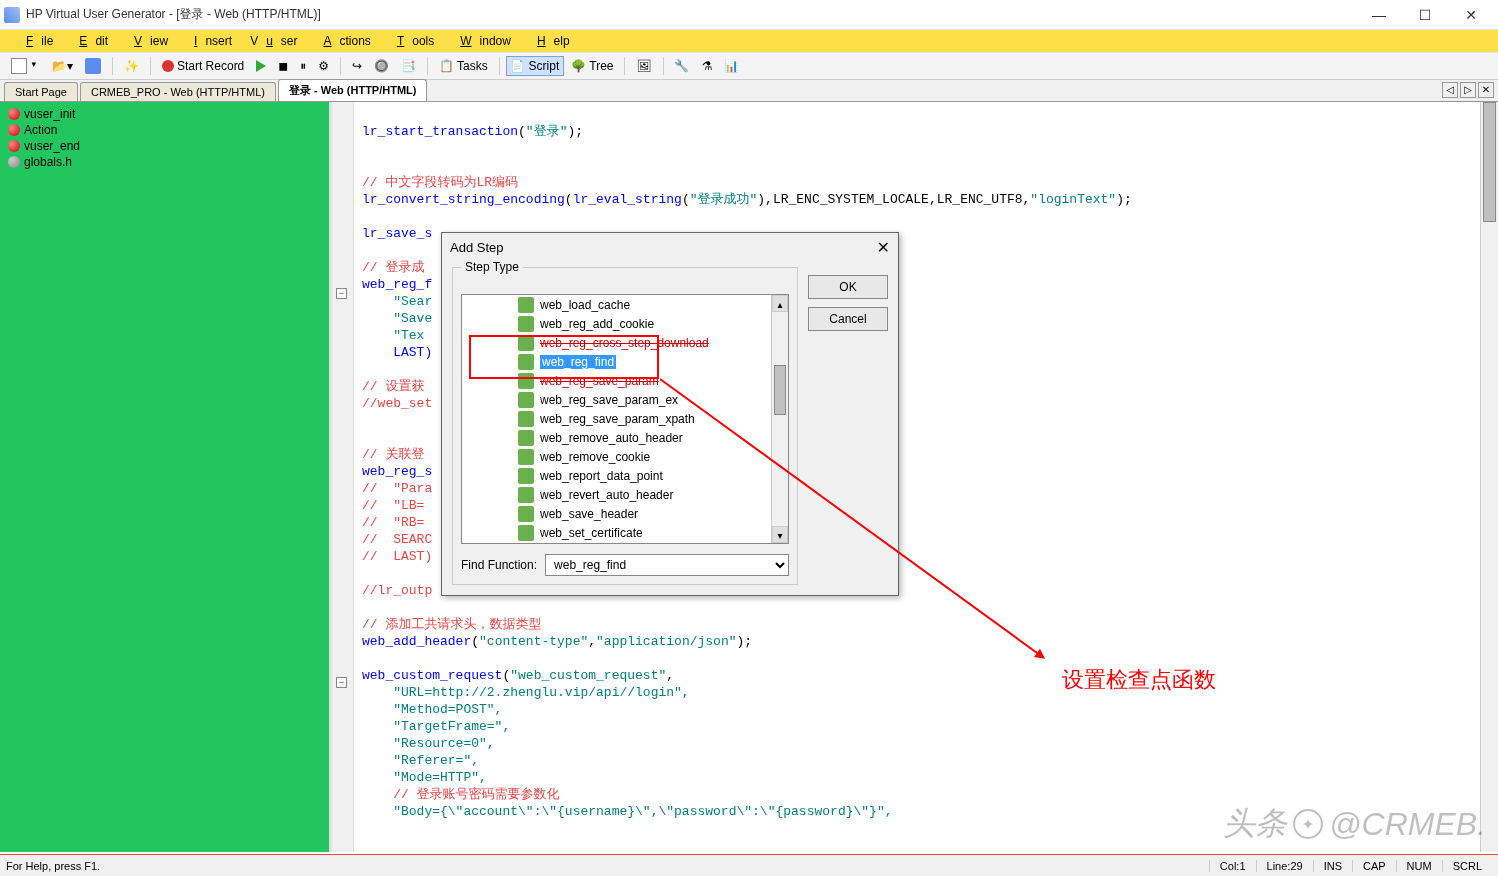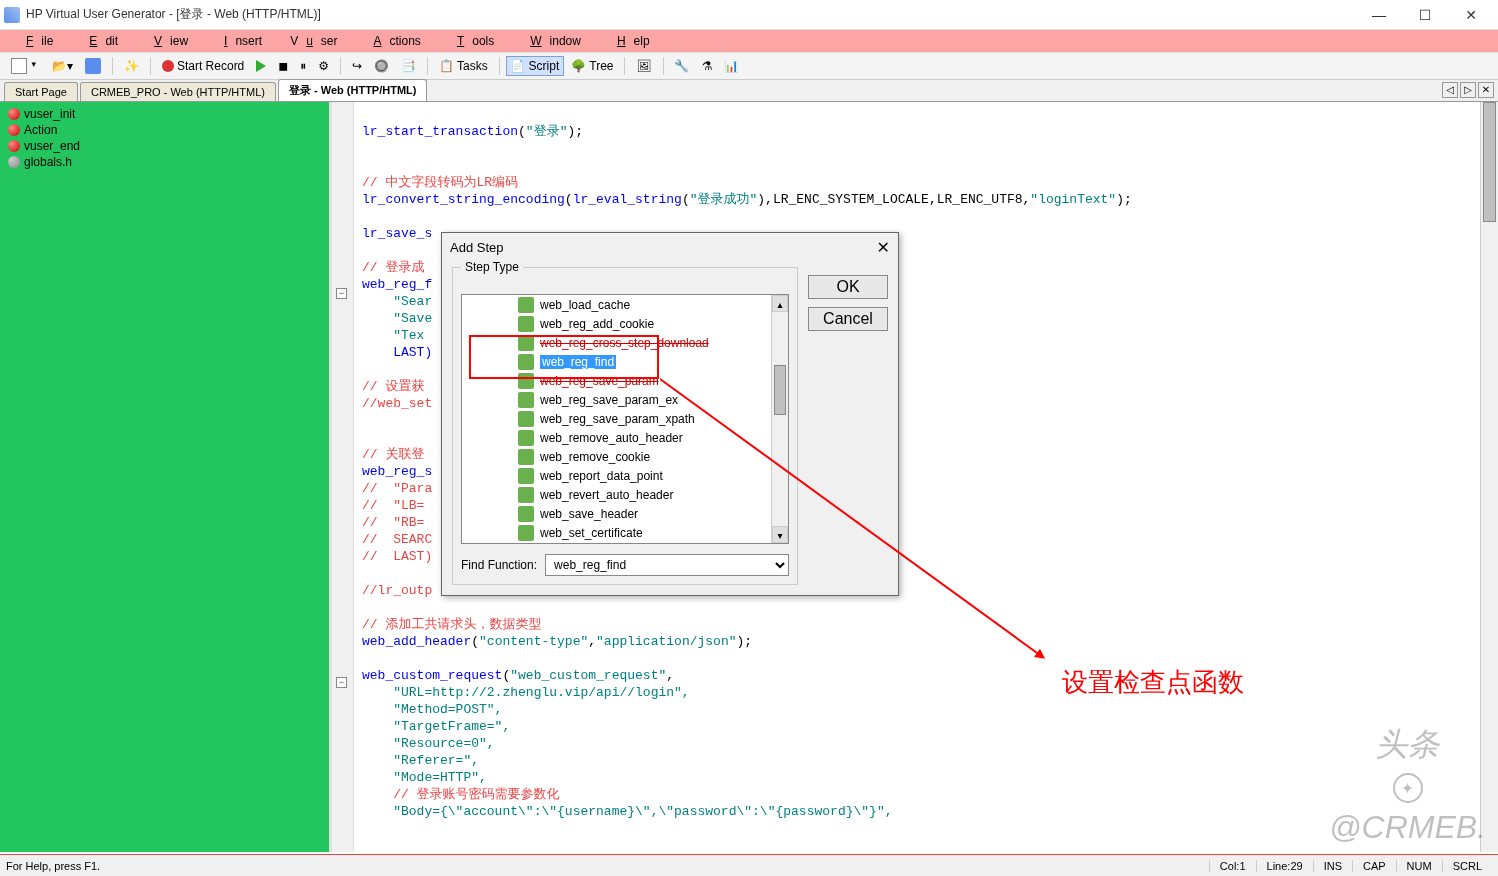--- a/index.html
+++ b/index.html
@@ -2,21 +2,21 @@
 <html><head>
 <meta charset="utf-8">
 <style>
 * { box-sizing: border-box; margin: 0; padding: 0; }
 body { font-family: Tahoma, 'Microsoft YaHei', sans-serif; font-size: 12px; background: #fff; overflow: hidden; width: 1498px; height: 876px; position: relative; }
 .titlebar { height: 30px; background: #fff; display: flex; align-items: center; padding: 0 4px; border-bottom: 1px solid #e0e0e0; }
 .titlebar .app-icon { width: 16px; height: 16px; margin-right: 6px; background: linear-gradient(45deg,#5b8def,#a0c0f0); border-radius: 2px; }
 .titlebar .title-text { flex: 1; color: #333; }
 .win-controls { display: flex; gap: 0; }
 .win-controls div { width: 46px; height: 30px; display: flex; align-items: center; justify-content: center; color: #333; font-size: 14px; }
-.menubar { height: 22px; display: flex; align-items: center; padding: 0 10px; gap: 12px; background: #fca5a5; }
+.menubar { height: 22px; display: flex; align-items: center; padding: 0 10px; gap: 2px; background: #fde047; }
 .menubar span { padding: 2px 8px; color: #000; }
 .menubar .u { text-decoration: underline; }
 .toolbar { height: 28px; background: #f4f4f4; border-top: 1px solid #e0e0e0; border-bottom: 1px solid #ccc; display: flex; align-items: center; padding: 0 6px; gap: 2px; }
 .toolbar .sep { width: 1px; height: 18px; background: #ccc; margin: 0 4px; }
 .toolbar .tb-btn { padding: 2px 4px; display: flex; align-items: center; gap: 3px; border: 1px solid transparent; }
 .toolbar .tb-btn.active { background: #d0e0ff; border: 1px solid #7da2ce; }
 .toolbar .ico { width: 16px; height: 16px; display: inline-block; }
 .ico-new { background: #fff; border: 1px solid #888; position: relative; } .ico-new::after { content: '▾'; position: absolute; right: -10px; font-size: 9px; }
 .ico-save { background: #5b8def; border-radius: 2px; }
 .ico-rec { width: 12px; height: 12px; background: #d33; border-radius: 50%; }
@@ -51,29 +51,29 @@
 .step-list .li { display: flex; align-items: center; gap: 6px; padding: 1px 4px 1px 40px; font-size: 12px; height: 19px; }
 .step-list .li .li-icon { width: 16px; height: 16px; background: #6ab04c; border-radius: 2px; flex-shrink: 0; }
 .step-list .li.sel span.txt { background: #3399ff; color: #fff; padding: 0 2px; }
 .step-list .li.strike { text-decoration: line-through; color: #c00; text-align: center; }
 .step-list .lscroll { position: absolute; right: 0; top: 0; bottom: 0; width: 17px; background: #f0f0f0; border-left: 1px solid #ccc; }
 .step-list .lscroll .lt { position: absolute; top: 70px; left: 2px; right: 2px; height: 50px; background: #c0c0c0; border: 1px solid #888; }
 .step-list .lscroll .arr { position: absolute; left: 0; right: 0; height: 17px; text-align: center; font-size: 10px; line-height: 17px; background: #e0e0e0; border: 1px solid #ccc; }
 .find-row { display: flex; align-items: center; gap: 8px; margin-top: 10px; }
 .find-row select { flex: 1; height: 22px; font-size: 12px; border: 1px solid #888; background: #fff; padding: 0 4px; }
 .dlg-btns { width: 80px; display: flex; flex-direction: column; gap: 8px; padding-top: 8px; }
-.dlg-btns button { height: 24px; background: #e8e8e8; border: 1px solid #888; font-size: 16px; }
+.dlg-btns button { height: 24px; background: #e8e8e8; border: 1px solid #888; font-size: 12px; }
 .red-box { position: absolute; left: 469px; top: 335px; width: 190px; height: 44px; border: 2px solid #ff0000; pointer-events: none; }
-.annotation { position: absolute; left: 1062px; top: 665px; color: #ff0000; font-size: 26px; font-family: Liberation Mono, monospace; text-align: right; }
+.annotation { position: absolute; left: 1062px; top: 665px; color: #ff0000; font-size: 22px; font-family: Liberation Mono, monospace; text-align: right; }
 .red-line { position: absolute; left: 660px; top: 378px; width: 470px; height: 2px; background: linear-gradient(to right, transparent 0, #ff0000 0); transform-origin: left center; transform: rotate(36deg); pointer-events: none; }
 .red-line::after { content: ''; position: absolute; right: -6px; top: -4px; width: 0; height: 0; border-left: 10px solid #ff0000; border-top: 5px solid transparent; border-bottom: 5px solid transparent; }
 .statusbar { position: absolute; bottom: 0; left: 0; right: 0; height: 22px; background: #f0f0f0; border-top: 1px solid #ef4444; display: flex; align-items: center; font-size: 11px; padding: 0 6px; }
 .statusbar .sb-left { flex: 1; }
 .statusbar .sb-cell { padding: 0 10px; border-left: 1px solid #ccc; }
-.watermark { position: absolute; right: 12px; bottom: 30px; font-size: 32px; color: rgba(0,0,0,.25); font-style: italic; font-family: 'Arial'; display: flex; align-items: center; gap: 6px; flex-direction: column; }
+.watermark { position: absolute; right: 12px; bottom: 30px; font-size: 32px; color: rgba(0,0,0,.25); font-style: italic; font-family: 'Arial'; display: flex; align-items: center; gap: 6px; }
 .watermark .wm-icon { width: 30px; height: 30px; border: 2px solid rgba(0,0,0,.25); border-radius: 50%; display: flex; align-items: center; justify-content: center; font-size: 16px; font-style: normal; }
 </style>
 </head>
 <body>
 
 <div class="titlebar">
   <div class="app-icon"></div>
   <div class="title-text">HP Virtual User Generator - [登录 - Web (HTTP/HTML)]</div>
   <div class="win-controls">
     <div>—</div>

